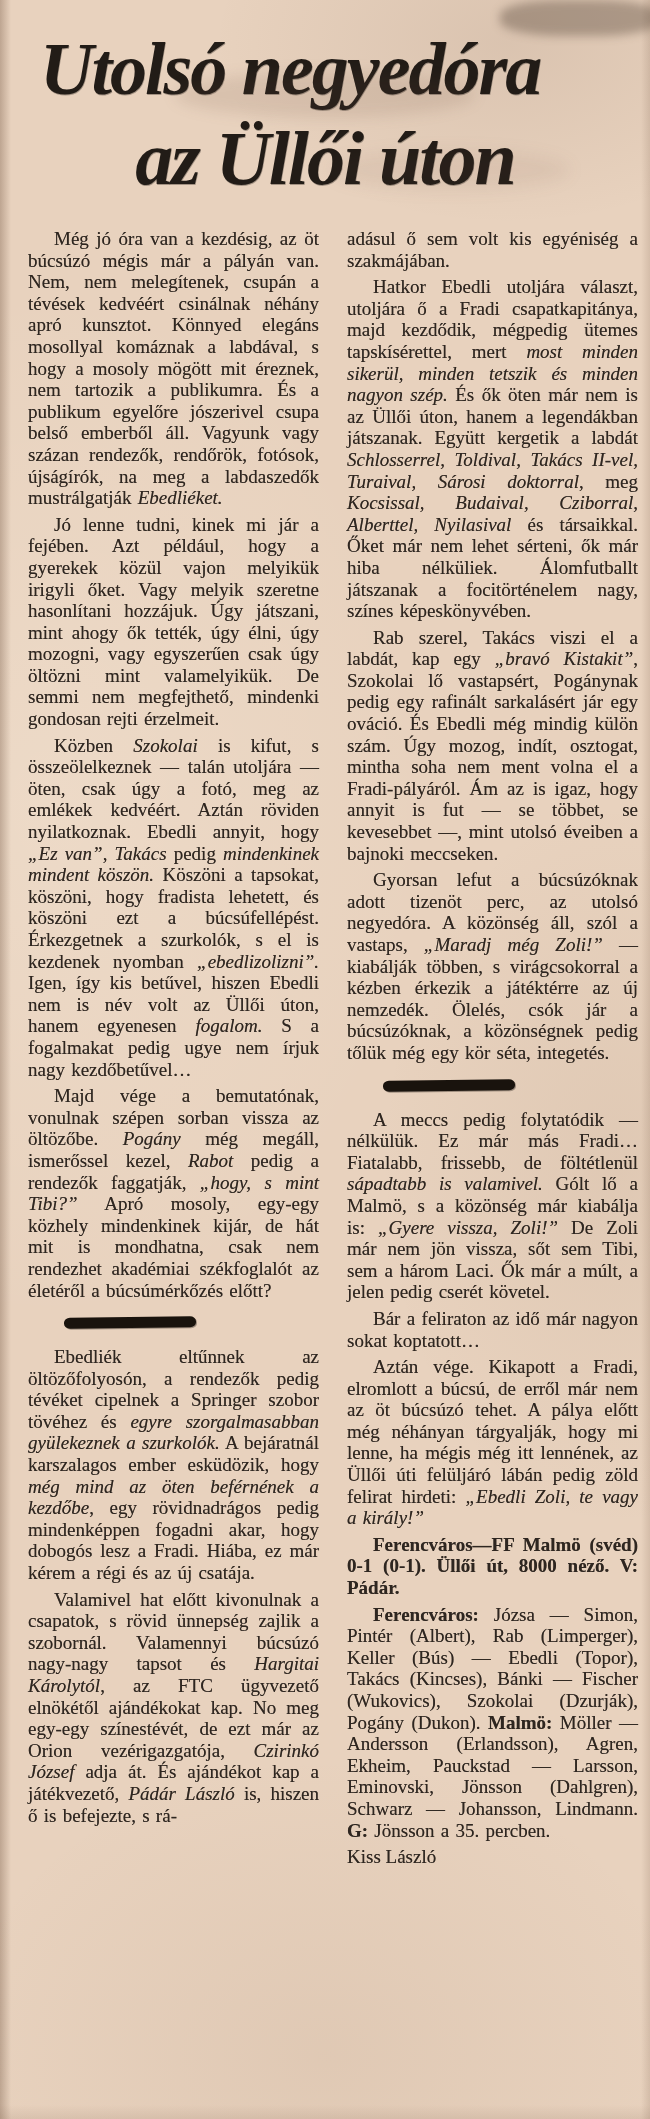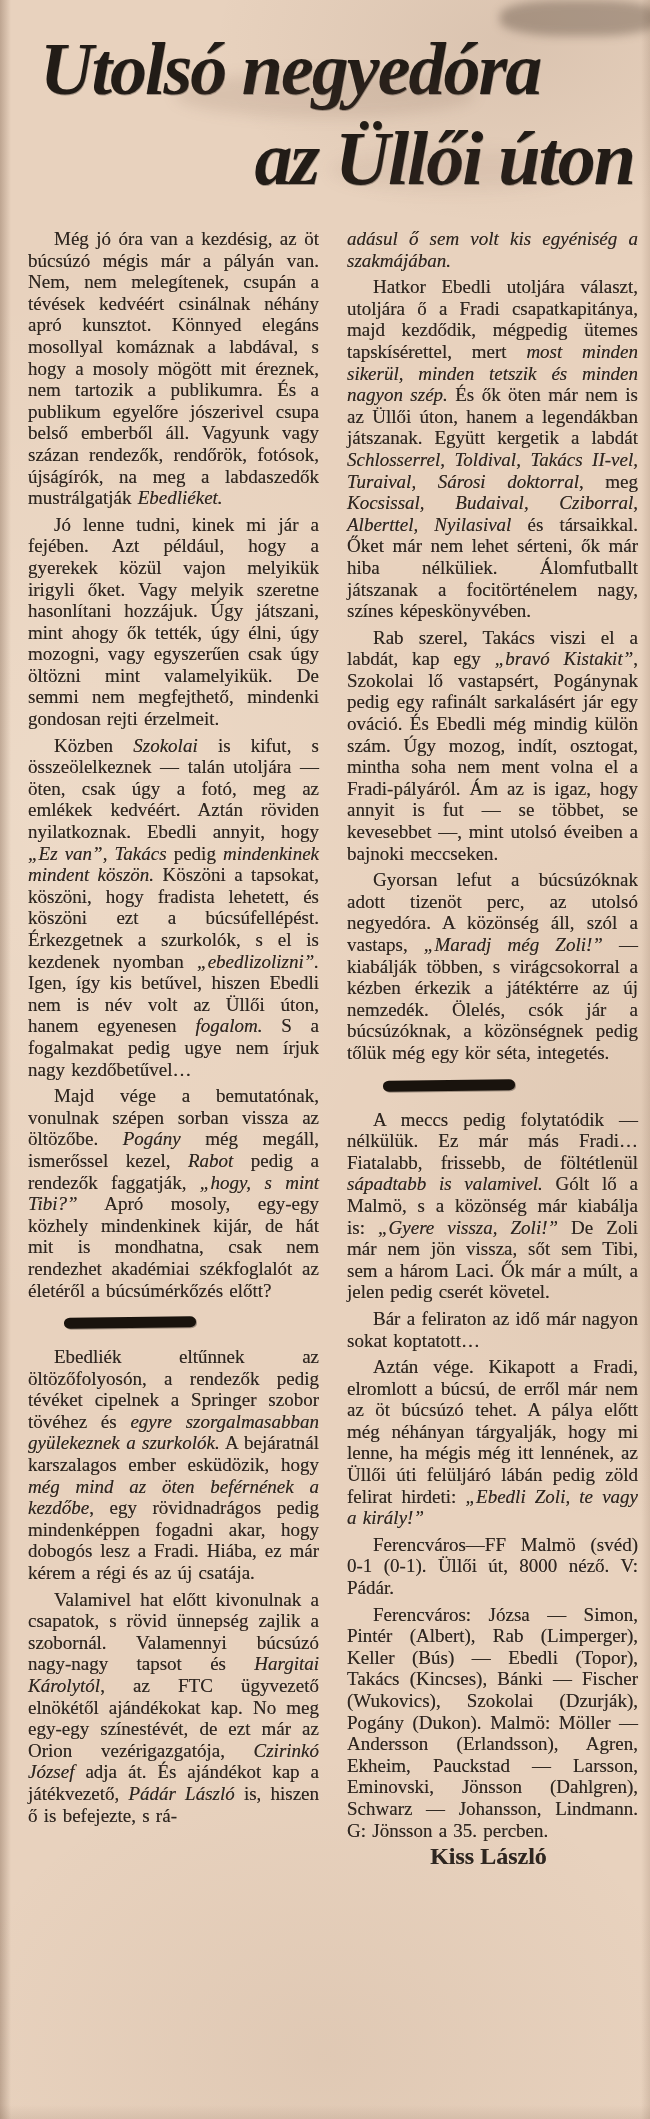--- a/index.html
+++ b/index.html
@@ -25,47 +25,47 @@
   .bleed-2{top:0px;right:-10px;width:160px;height:36px;background:rgba(58,42,32,0.32);filter:blur(5px);border-radius:40%;}
   .bleed-3{top:150px;left:330px;width:240px;height:40px;background:rgba(110,78,60,0.08);filter:blur(8px);border-radius:50%;}
 
   .headline{
     margin:16px;padding:16px 0 8px;
     font-style:italic;font-weight:700;
     color:var(--title-ink,#221c17);
     text-shadow:0.5px 0.5px 0 rgba(34,28,23,0.35);
   }
   .hl1{display:block;font-size:74px;line-height:1.0;padding-left:24px;letter-spacing:-2px;white-space:nowrap;}
-  .hl2{display:block;font-size:76px;line-height:1.0;margin-top:14px;text-align:right;letter-spacing:-2px;white-space:nowrap;}
+  .hl2{display:block;font-size:76px;line-height:1.0;margin-top:14px;text-align:center;letter-spacing:-2px;white-space:nowrap;}
 
   .body{display:flex;gap:28px;padding:8px 12px 0 28px;}
   .col{flex:1;min-width:0;}
   .para{
     margin:0 0 5px;
     text-indent:26px;
     text-align:justify;
     font-size:19px;
     line-height:21.6px;
     word-spacing:1.5px;
     text-shadow:0 0 0.5px rgba(46,38,32,0.55);
   }
-  .noindent{text-indent:0;font-style:italic;}
+  .noindent{text-indent:0;}
   .it{font-style:italic;}
-  .bd{font-weight:400;}
+  .bd{font-weight:700;}
   .divider{
     width:132px;height:11px;
     background:var(--divider-ink,#19130d);
     border-radius:6px/5px;
     margin:16px 0 18px 36px;
     transform:rotate(-0.7deg);
     box-shadow:1px 1px 0 rgba(25,19,13,0.35);
   }
   .signature{
-    font-weight:700;text-align:center;
-    font-size:24px;line-height:21.6px;
+    font-weight:400;text-align:left;
+    font-size:19px;line-height:21.6px;
     padding-right:8px;
     text-shadow:0 0 0.5px rgba(46,38,32,0.55);
   }
 </style>
 </head>
 <body>
 
 <div class="page">
   <div class="bleed bleed-1"></div>
   <div class="bleed bleed-2"></div>

